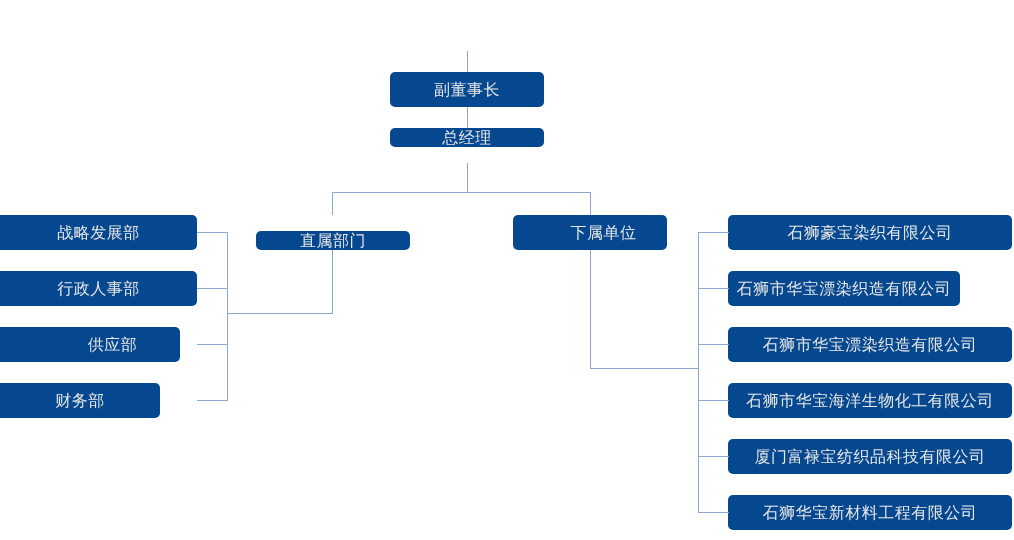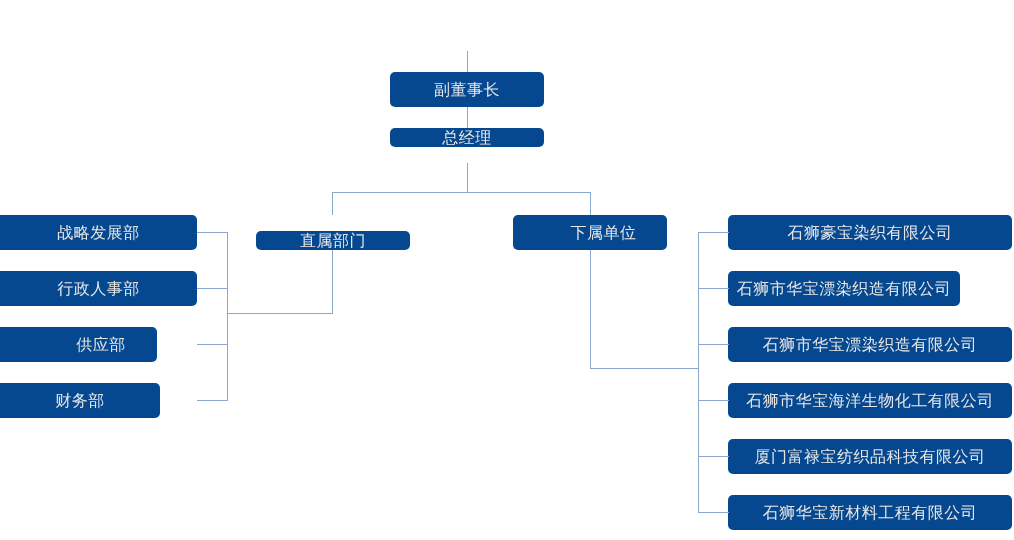--- a/index.html
+++ b/index.html
@@ -72,21 +72,21 @@
   </div>
 
   <div class="node left-flush" style="left:0px; top:215px; width:197px; height:35px;">
     <span class="node-label">战略发展部</span>
   </div>
 
   <div class="node left-flush" style="left:0px; top:271px; width:197px; height:35px;">
     <span class="node-label">行政人事部</span>
   </div>
 
-  <div class="node left-flush" style="left:0px; top:327px; width:157px; height:35px;padding-left:45px;">
+  <div class="node left-flush" style="left:0px; top:327px; width:180px; height:35px;padding-left:45px;">
     <span class="node-label">供应部</span>
   </div>
 
   <div class="node left-flush" style="left:0px; top:383px; width:160px; height:35px;">
     <span class="node-label">财务部</span>
   </div>
 
   <div class="node" style="left:728px; top:215px; width:284px; height:35px;">
     <span class="node-label">石狮豪宝染织有限公司</span>
   </div>

